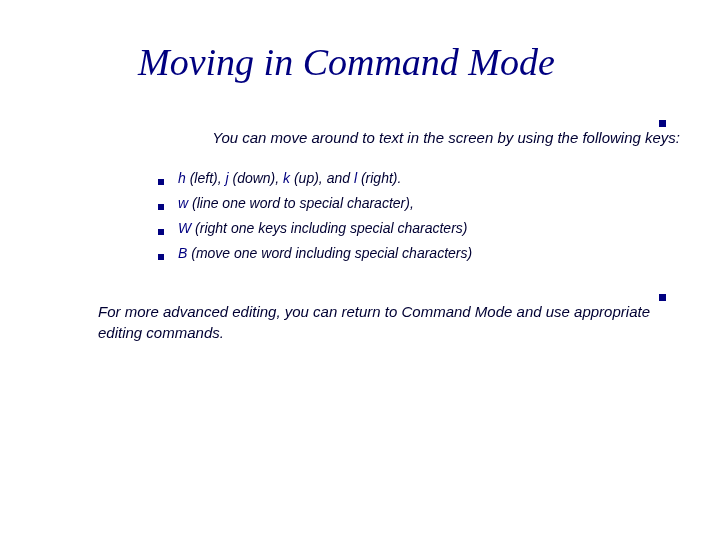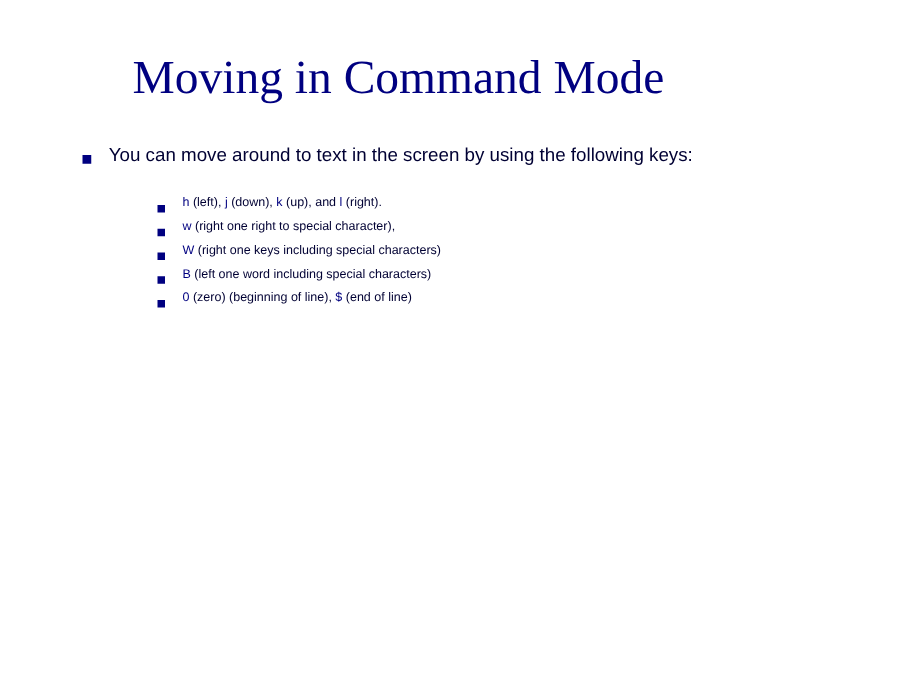--- a/index.html
+++ b/index.html
@@ -6,45 +6,47 @@
     body {
       width: 720px;
       height: 540px;
       background: #ffffff;
       font-family: Verdana, Geneva, sans-serif;
       color: #000033;
       position: relative;
       overflow: hidden;
     }
     .slide {
-      padding: 40px 40px 20px 16px;
+      padding: 40px 40px 20px 48px;
+      font-style: italic;
     }
     .title {
       font-family: "Times New Roman", Times, serif;
       font-size: 38px;
       font-weight: normal;
       color: #000080;
       text-align: left;
       margin-left: 90px;
       margin-bottom: 30px;
     }
     .bullet-main {
       display: flex;
-      align-items: center;
+      align-items: flex-end;
       margin-left: 50px;
       margin-bottom: 20px;
       font-size: 15px;
       line-height: 1.4;
+      flex-direction: column;
     }
     .bullet-sub {
       display: flex;
-      align-items: flex-end;
+      align-items: center;
       margin-left: 110px;
       margin-bottom: 4px;
-      font-size: 10px;
+      font-size: 14px;
       line-height: 1.5;
     }
     .sq {
       display: inline-block;
       width: 7px;
       height: 7px;
       background: #000080;
       margin-right: 14px;
       margin-top: 6px;
       flex-shrink: 0;
@@ -80,43 +82,41 @@
     <div class="bullet-sub">
       <span class="sq-sub"></span>
       <span>
         <span class="key">h</span><span> (left), </span><span class="key">j</span><span> (down), </span><span class="key">k</span><span> (up), and </span><span class="key">l</span><span> (right).</span>
       </span>
     </div>
 
     <div class="bullet-sub">
       <span class="sq-sub"></span>
       <span>
-        <span class="key">w</span><span> (right one right to special character),</span>
+        <span class="key">w</span><span> (line one word to special character),</span>
       </span>
     </div>
 
     <div class="bullet-sub">
       <span class="sq-sub"></span>
       <span>
         <span class="key">W</span><span> (right one keys including special characters)</span>
       </span>
     </div>
 
 
     <div class="bullet-sub">
       <span class="sq-sub"></span>
       <span>
-        <span class="key">B</span><span> (left one word including special characters)</span>
+        <span class="key">B</span><span> (move one word including special characters)</span>
       </span>
     </div>
 
-    <div class="bullet-sub">
-      <span class="sq-sub"></span>
-      <span>
-        <span class="key">0</span><span> (zero) (beginning of line), </span><span class="key">$</span><span> (end of line)</span>
-      </span>
-    </div>
 
   </div>
 
 
+  <div class="bullet-main">
+    <span class="sq"></span>
+    <span>For more advanced editing, you can return to Command Mode and use appropriate editing commands.</span>
+  </div>
 
 </div>
 
 </body></html>

